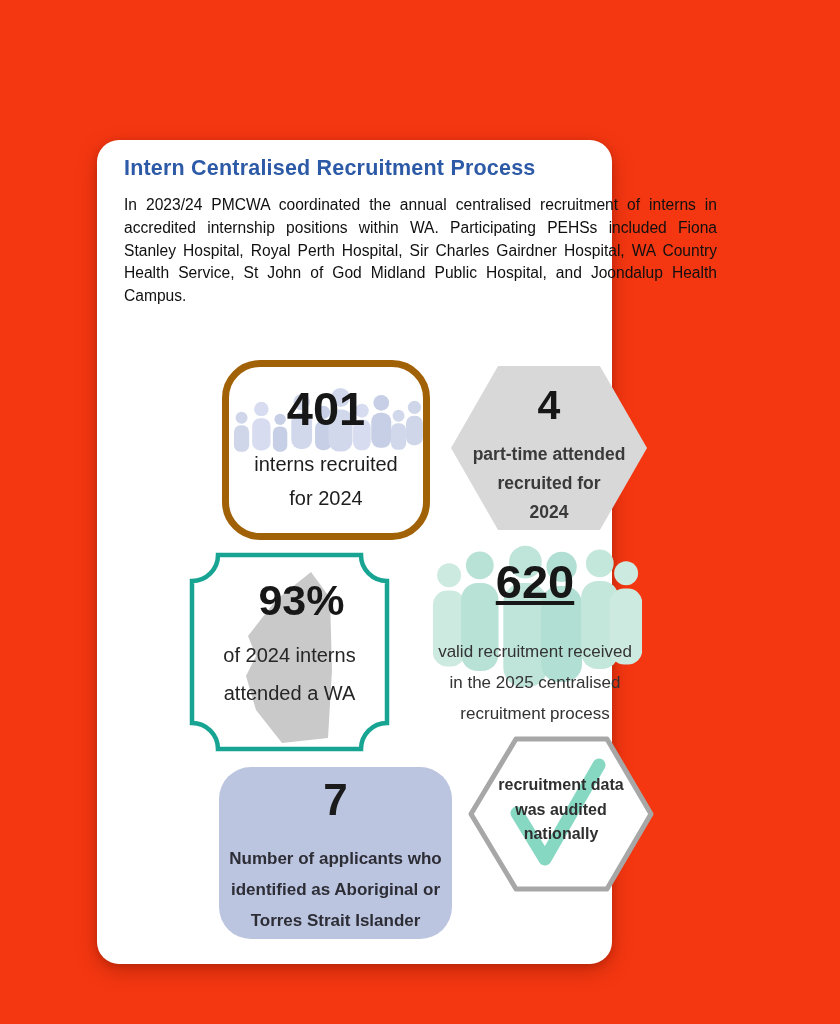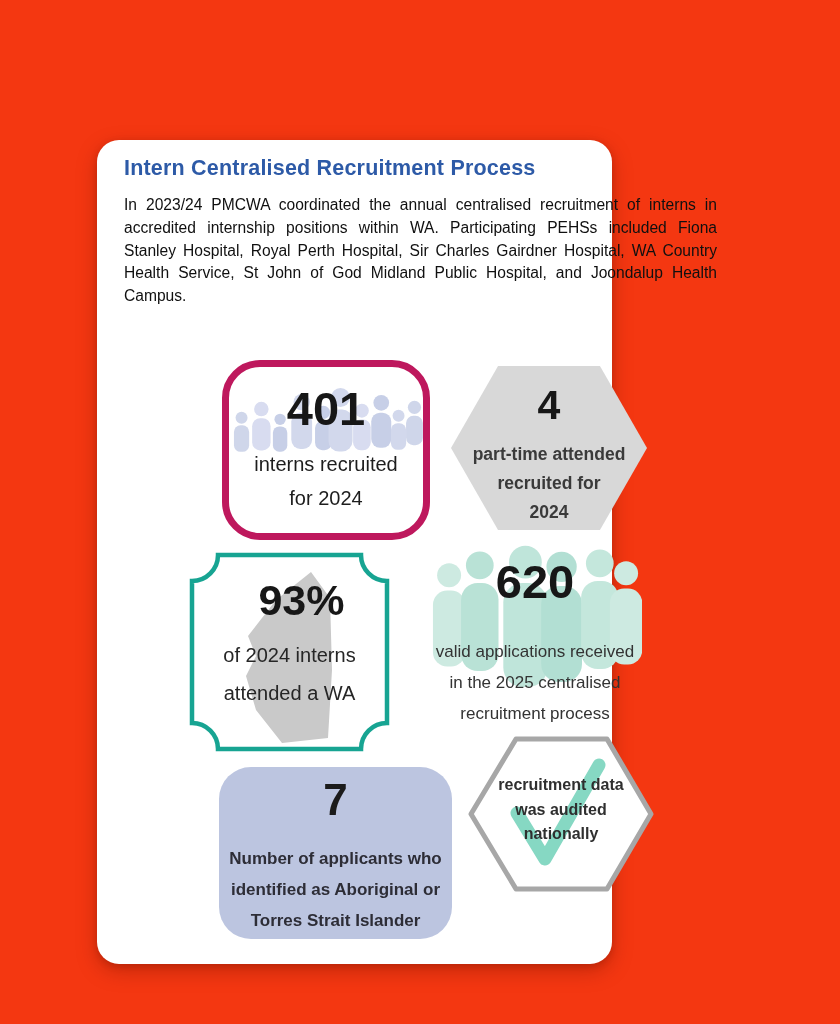--- a/index.html
+++ b/index.html
@@ -20,21 +20,21 @@
     position:absolute; left:27px; top:16px;
     font-size:21.5px; font-weight:700; color:#2d5aa7; letter-spacing:.2px;
   }
   .intro {
     position:absolute; left:27px; top:54px; width:593px;
     font-size:15.6px; line-height:1.46; color:#101010; text-align:justify;
   }
   
   .box401 {
     position:absolute; left:125px; top:220px; width:208px; height:180px;
-    background:#fff; border:7px solid #be185d; border-radius:38px; overflow:hidden;
+    background:#fff; border:7px solid #a16207; border-radius:38px; overflow:hidden;
   }
   .box401 svg { position:absolute; left:2px; top:14px; }
   .num { position:absolute; width:100%; text-align:center; font-weight:700; color:#171717; }
   .box401 .num { top:14px; font-size:47px; }
   .box401 .l0 { position:absolute; top:86px;  width:100%; text-align:center; font-size:20px; font-weight:500; color:#1d1d1d; }
   .box401 .l1 { position:absolute; top:120px; width:100%; text-align:center; font-size:20px; font-weight:500; color:#1d1d1d; }
   
   .hex4 {
     position:absolute; left:354px; top:226px; width:196px; height:164px;
     background:#d8d8d8;
@@ -45,21 +45,21 @@
     font-size:17.5px; font-weight:700; color:#3a3a3a; line-height:29px; }
   
   .plaque93 { position:absolute; left:92px; top:412px; width:201px; height:200px; }
   .plaque93 svg { position:absolute; left:0; top:0; }
   .plaque93 .num { top:24px; font-size:43px;padding-left:24px; }
   .plaque93 .lines { position:absolute; top:84px; width:100%; text-align:center;
     font-size:20px; font-weight:500; color:#262626; line-height:38px; }
   
   .g620 { position:absolute; left:331px; top:404px; width:214px; height:180px; }
   .g620 svg { position:absolute; left:0; top:0; }
-  .g620 .num { top:10px; font-size:47px; }
+  .g620 .num { top:10px; font-size:47px;text-decoration:underline; }
   .g620 .lines { position:absolute; top:92px; width:100%; text-align:center;
     font-size:17px; font-weight:500; color:#333333; line-height:31px; }
   
   .box7 {
     position:absolute; left:122px; top:627px; width:233px; height:172px;
     background:#bcc5e0; border-radius:32px;
   }
   .box7 .num { top:8px; font-size:44px; color:#1b1b1b; }
   .box7 .lines { position:absolute; top:76px; width:100%; text-align:center;
     font-size:17px; font-weight:700; color:#2d2d36; line-height:31px; }
@@ -133,21 +133,21 @@
       </defs>
       <use href="#p2" transform="translate(4,18) scale(1.9)" fill="#cdeae1"></use>
       <use href="#p2" transform="translate(32,6) scale(2.2)" fill="#b9e2d6"></use>
       <use href="#p2" transform="translate(74,0) scale(2.6)" fill="#bfe5da"></use>
       <use href="#p2" transform="translate(112,6) scale(2.4)" fill="#b2dfd3"></use>
       <use href="#p2" transform="translate(152,4) scale(2.2)" fill="#c4e7dc"></use>
       <use href="#p2" transform="translate(181,16) scale(1.9)" fill="#cdeae1"></use>
     </svg>
     <div class="num">620</div>
     <div class="lines">
-      <div>valid applications received</div>
+      <div>valid recruitment received</div>
       <div>in the 2025 centralised</div>
       <div>recruitment process</div>
     </div>
   </div>
 
   <div class="box7">
     <div class="num">7</div>
     <div class="lines">
       <div>Number of applicants who</div>
       <div>identified as Aboriginal or</div>

